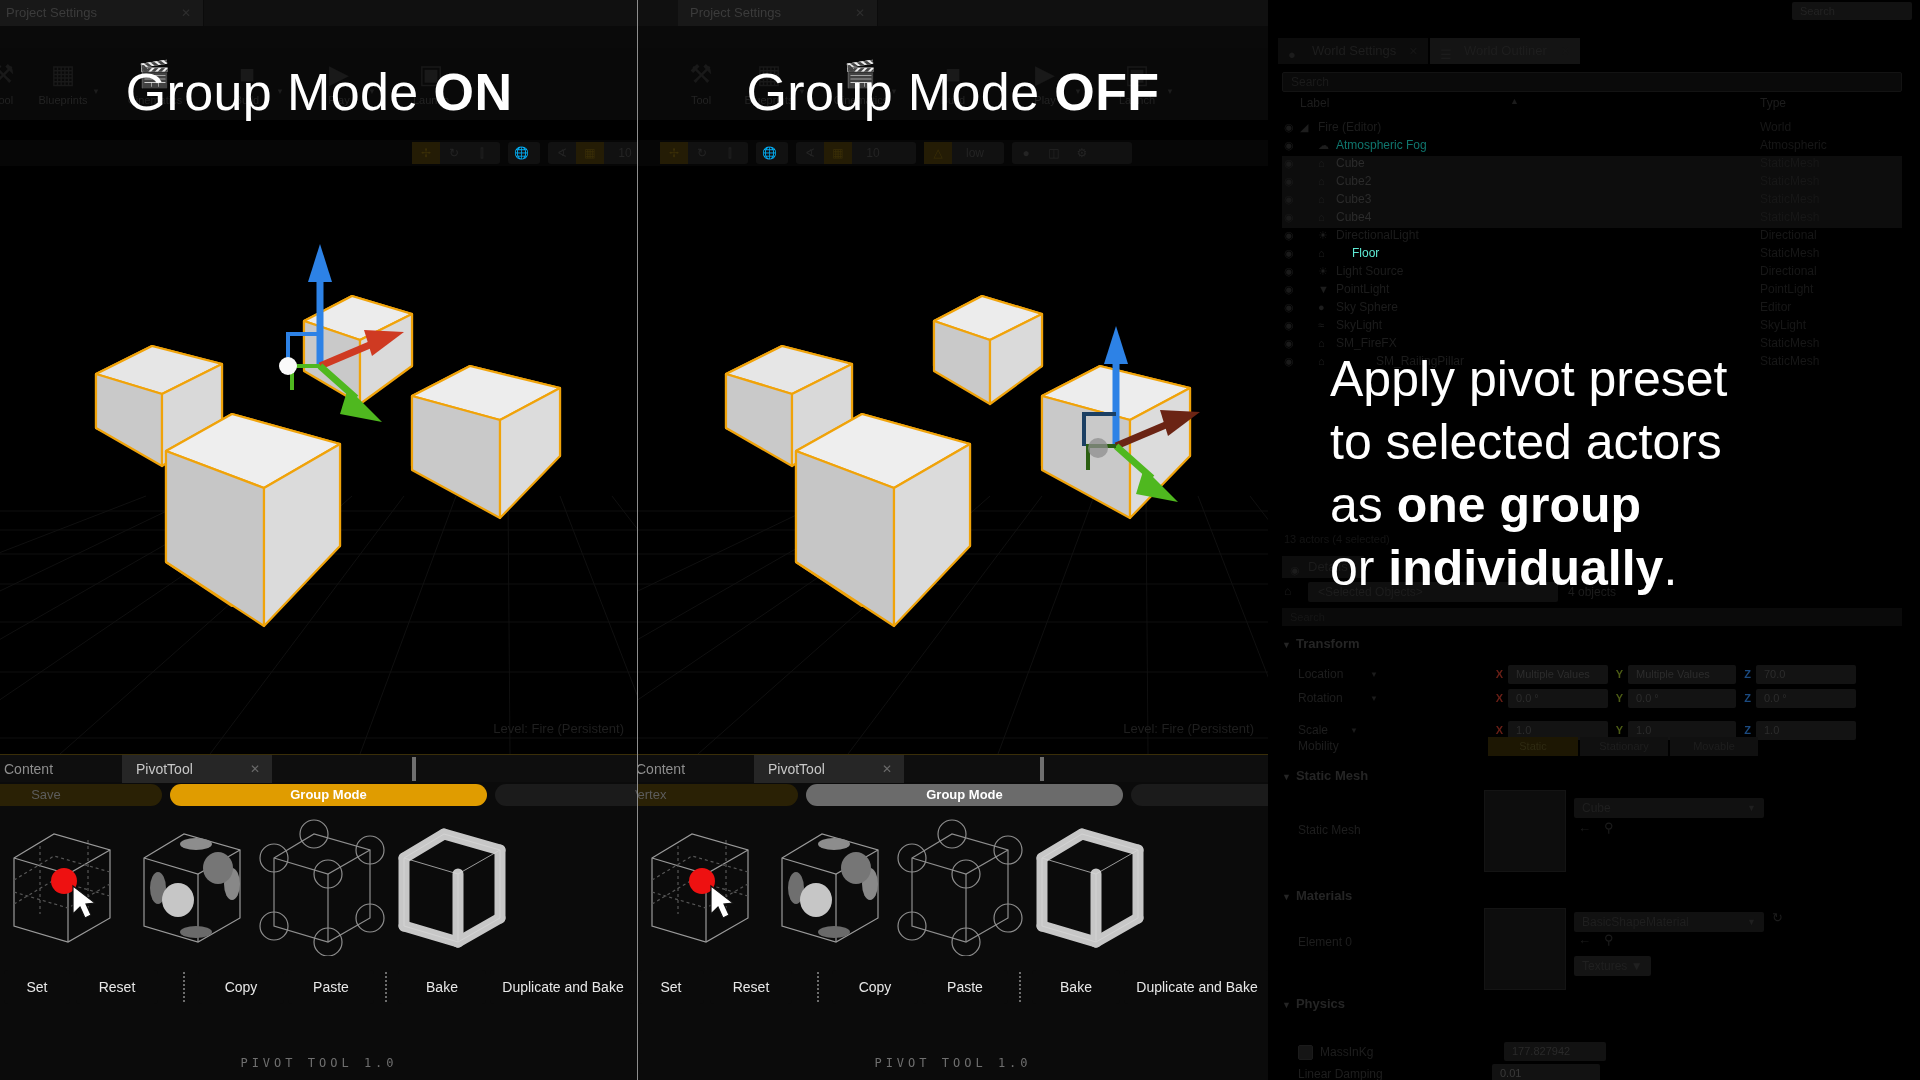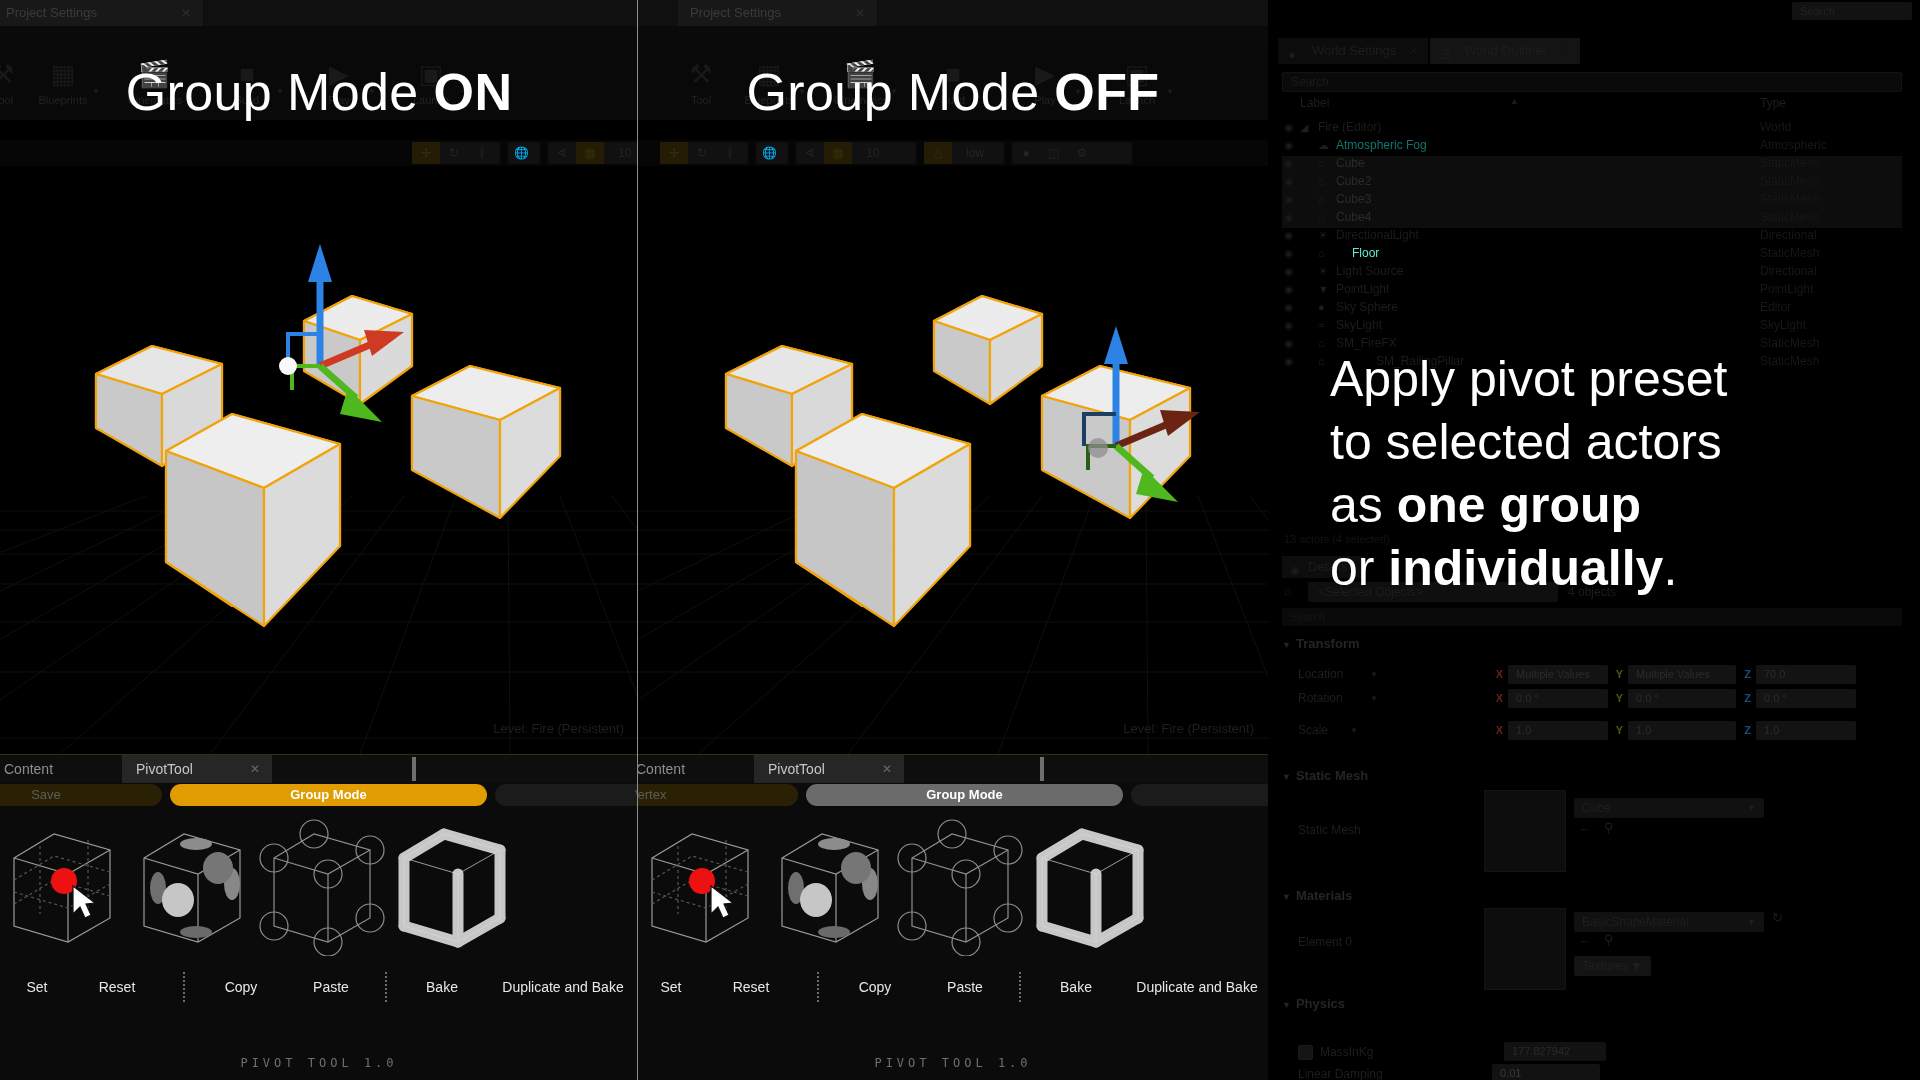--- a/index.html
+++ b/index.html
@@ -810,20 +810,26 @@
       <span class="lbl">Scale</span>
       <span class="lbl tri" style="left:52px;top:6px;">▼</span>
       <span class="axlbl" style="left:194px;color:#6a1f16;">X</span>
       <div class="axfield" style="left:210px;width:100px;">1.0</div>
       <span class="axlbl" style="left:314px;color:#4b5a14;">Y</span>
       <div class="axfield" style="left:330px;width:108px;">1.0</div>
       <span class="axlbl" style="left:442px;color:#1b4a80;">Z</span>
       <div class="axfield" style="left:458px;width:100px;">1.0</div>
     </div>
 
+    <div class="prow" style="top:736px;">
+      <span class="lbl">Mobility</span>
+      <div class="mob on" style="left:190px;width:90px;">Static</div>
+      <div class="mob off" style="left:282px;width:88px;">Stationary</div>
+      <div class="mob off" style="left:372px;width:88px;">Movable</div>
+    </div>
 
     <div class="sect" style="top:768px;">
       <span class="tri">▼</span><span>Static Mesh</span>
     </div>
 
     <div class="thumb" style="left:216px;top:790px;"></div>
     <span class="prow" style="left:30px;top:820px;width:160px;">
       <span class="lbl">Static Mesh</span>
     </span>
     <div class="assetfield" style="left:306px;top:798px;width:190px;">

